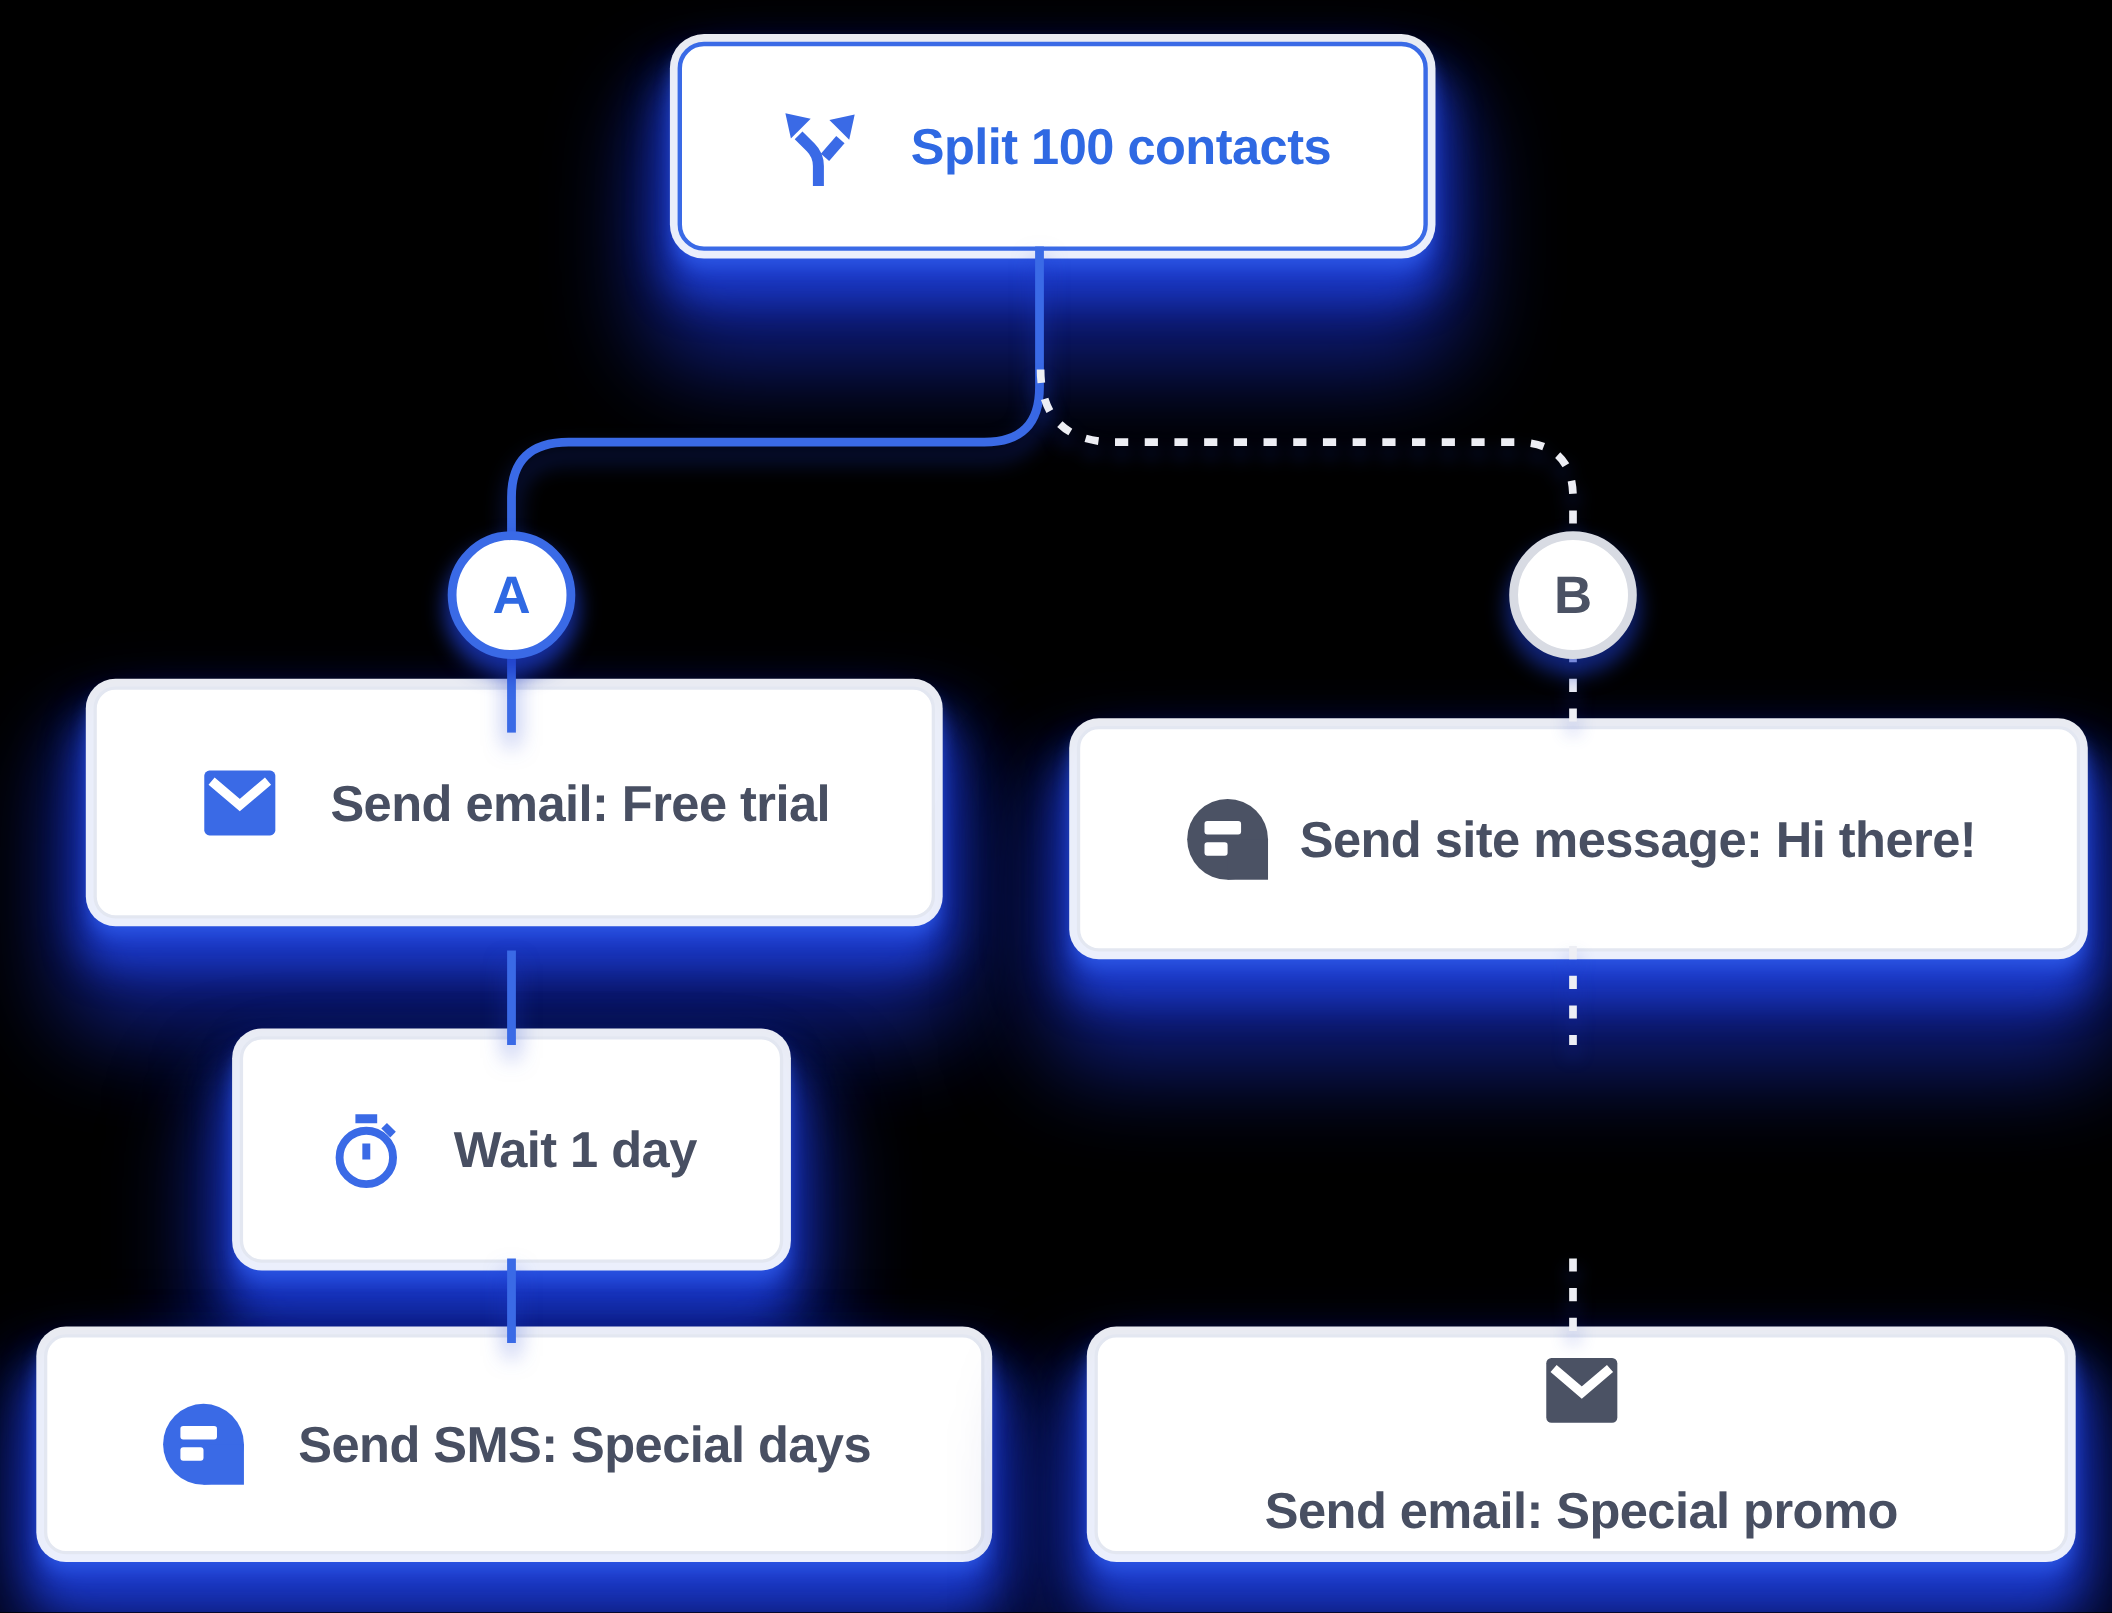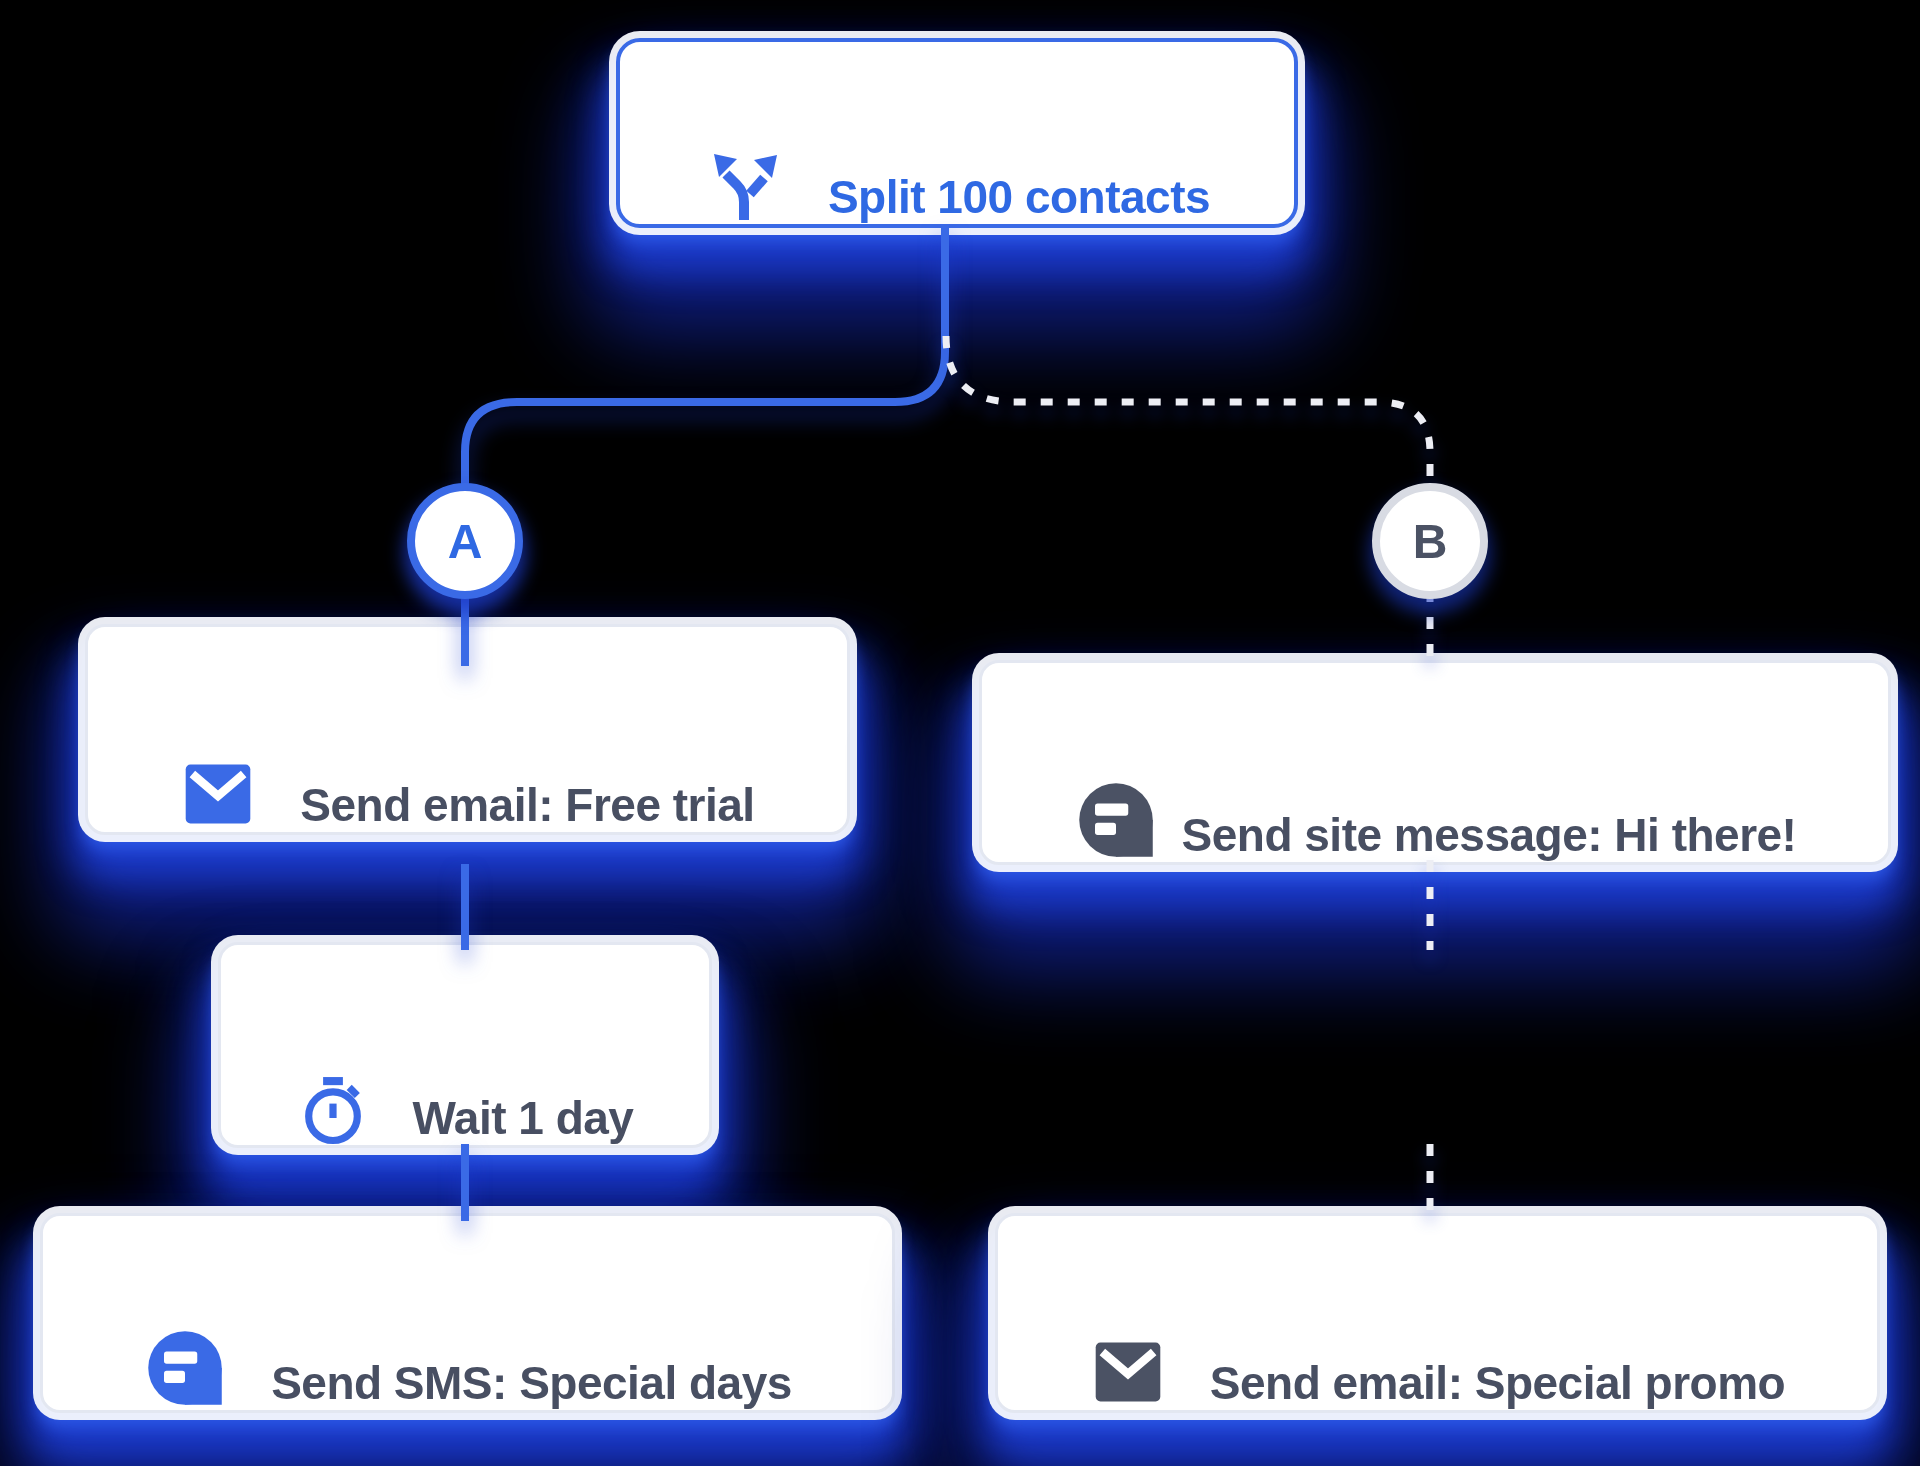--- a/index.html
+++ b/index.html
@@ -8,21 +8,21 @@
     overflow:hidden;font-family:"Liberation Sans",sans-serif;
   }
   
   #connectors{position:absolute;left:0;top:0;z-index:4;pointer-events:none;}
   .stroke-solid{stroke:var(--accent-blue,#3a6ae6);stroke-width:8;fill:none;}
   .stroke-dash{stroke:var(--dash-color,#edeef4);stroke-width:7;fill:none;stroke-dasharray:12 15;}
   .g-solid{filter:drop-shadow(0 12px 10px rgba(28,60,205,.55));}
   .g-dash{filter:drop-shadow(0 10px 8px rgba(28,60,205,.45));}
   
   .node{
-    position:absolute;z-index:3;display:flex;align-items:flex-end;justify-content:center;
+    position:absolute;z-index:3;display:flex;align-items:center;justify-content:center;
     gap:44px;background:#fff;border:3px solid #e3e7f1;border-radius:20px;
     box-sizing:border-box;color:var(--text-dark,#484f62);
     font-size:46px;font-weight:700;letter-spacing:-.5px;white-space:nowrap;
     box-shadow:
       0 0 0 7px rgba(246,248,253,.95),
       0 12px 16px 2px rgba(45,88,230,.95),
       0 34px 36px 8px rgba(29,62,208,.92),
       0 75px 85px 32px rgba(16,34,148,.85),
       22px 26px 55px rgba(21,46,178,.5),
       -22px 26px 55px rgba(21,46,178,.5);
@@ -30,21 +30,21 @@
   #top-box{
     left:616px;top:38px;width:682px;height:190px;
     border:4px solid var(--accent-blue,#3a6ae6);border-radius:24px;
     color:var(--title-blue,#2f69e3);
   }
   #box-a1{left:85px;top:624px;width:765px;height:211px;}
   #box-wait1{left:218px;top:942px;width:494px;height:206px;}
   #box-sms{left:40px;top:1213px;width:855px;height:200px;}
   #box-b1{left:979px;top:660px;width:912px;height:205px;gap:24px;}
   #box-wait2{left:1170px;top:942px;width:515px;height:206px;}
-  #box-email2{left:995px;top:1213px;width:885px;height:200px;}
+  #box-email2{left:995px;top:1213px;width:885px;height:200px;flex-direction:column;}
   
   .icon{flex:0 0 auto;display:block;}
   .ic-blue{color:var(--accent-blue,#3a6ae6);}
   .ic-dark{color:var(--icon-dark,#4b5264);}
   
   .branch-circle{
     position:absolute;z-index:5;width:116px;height:116px;border-radius:50%;
     background:#fff;box-sizing:border-box;display:flex;align-items:center;justify-content:center;
     font-size:48px;font-weight:700;
   }

